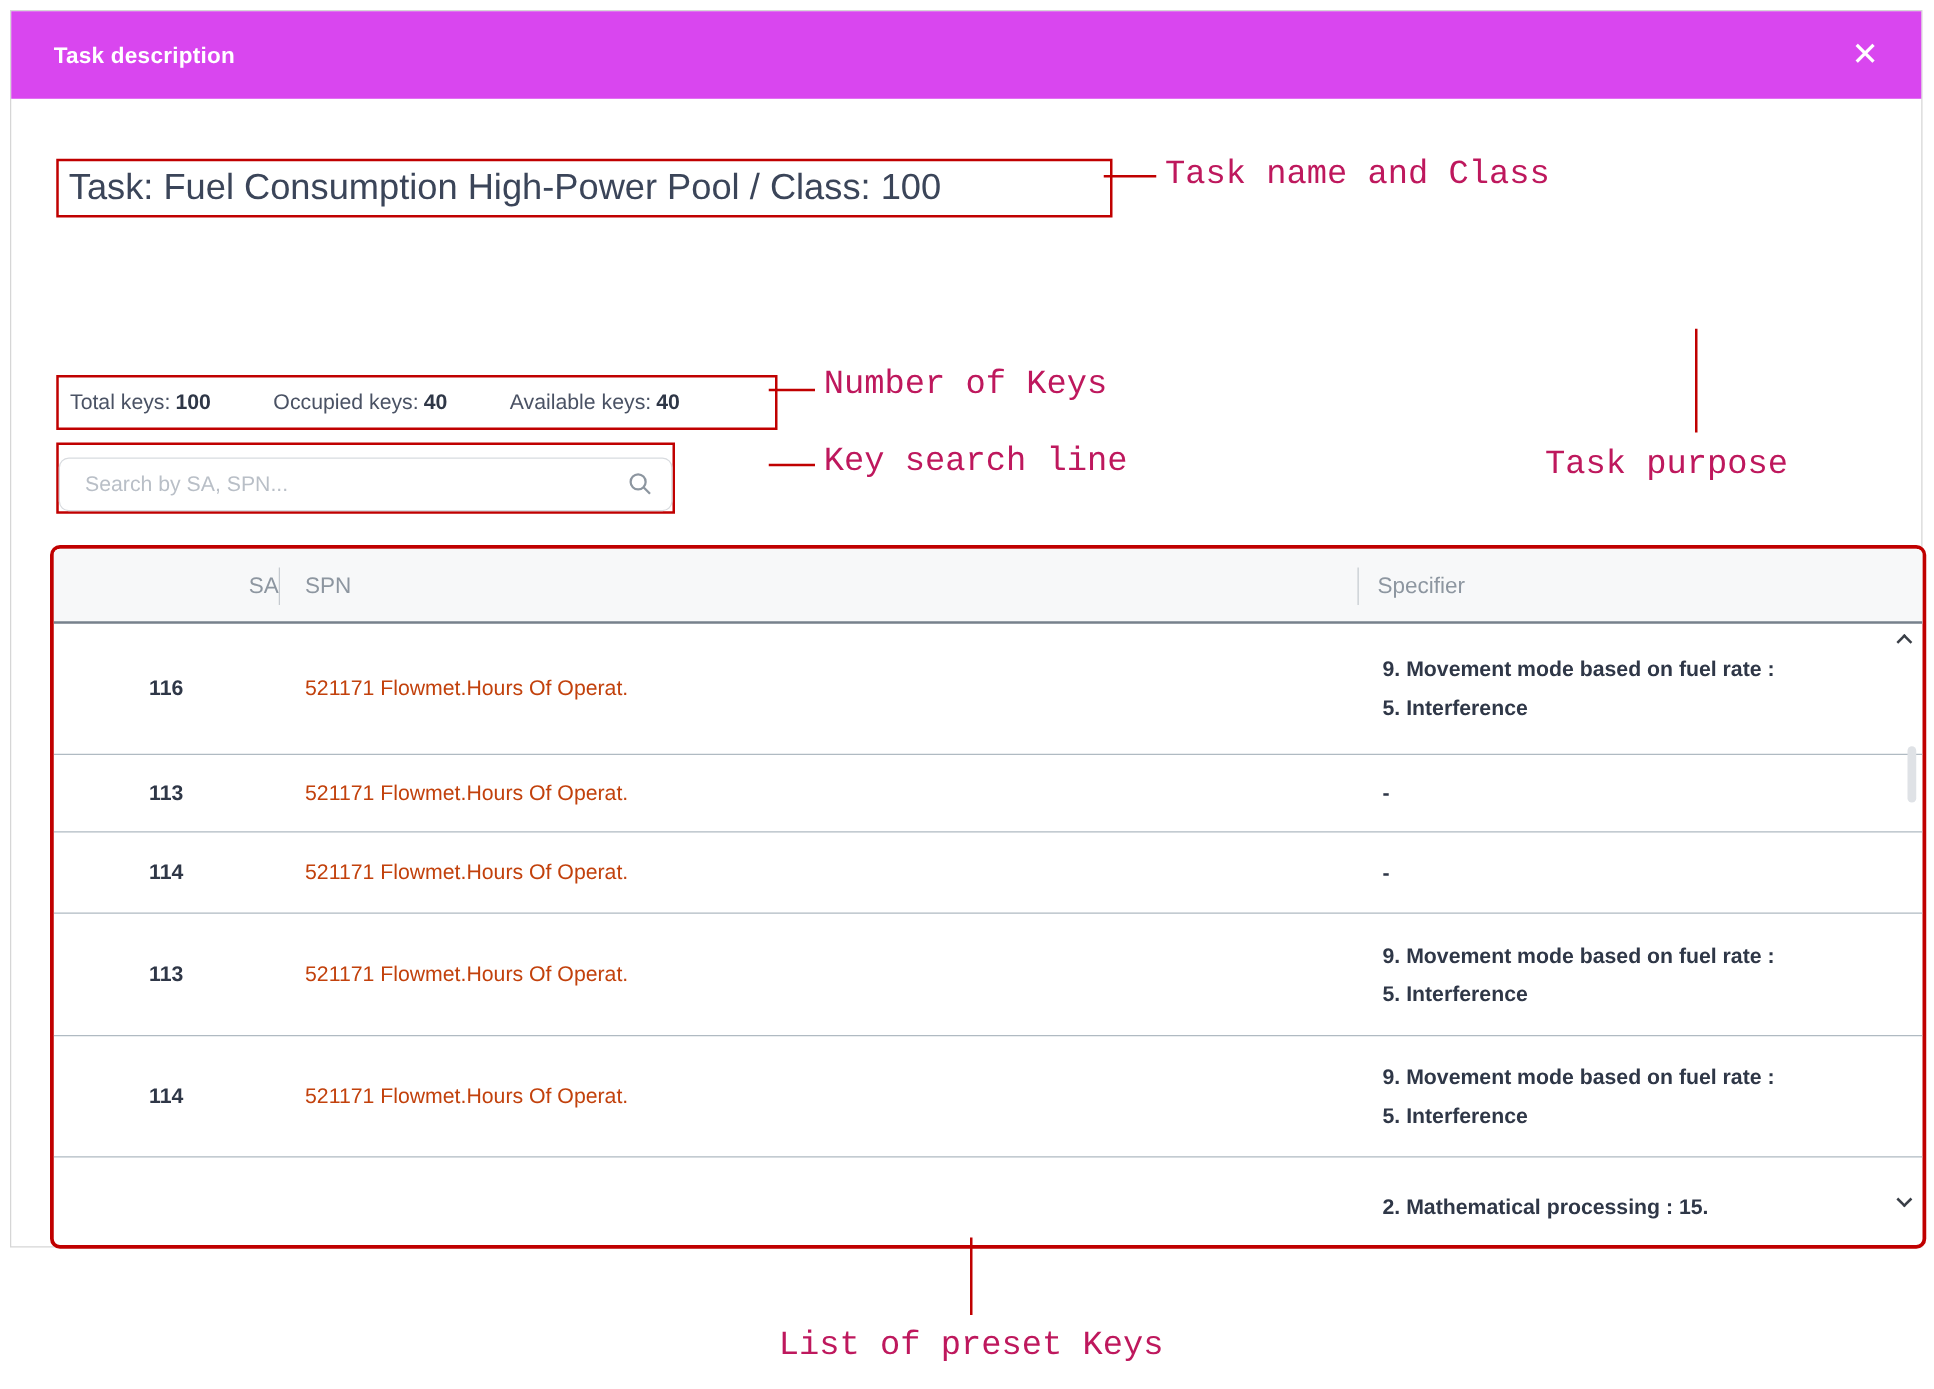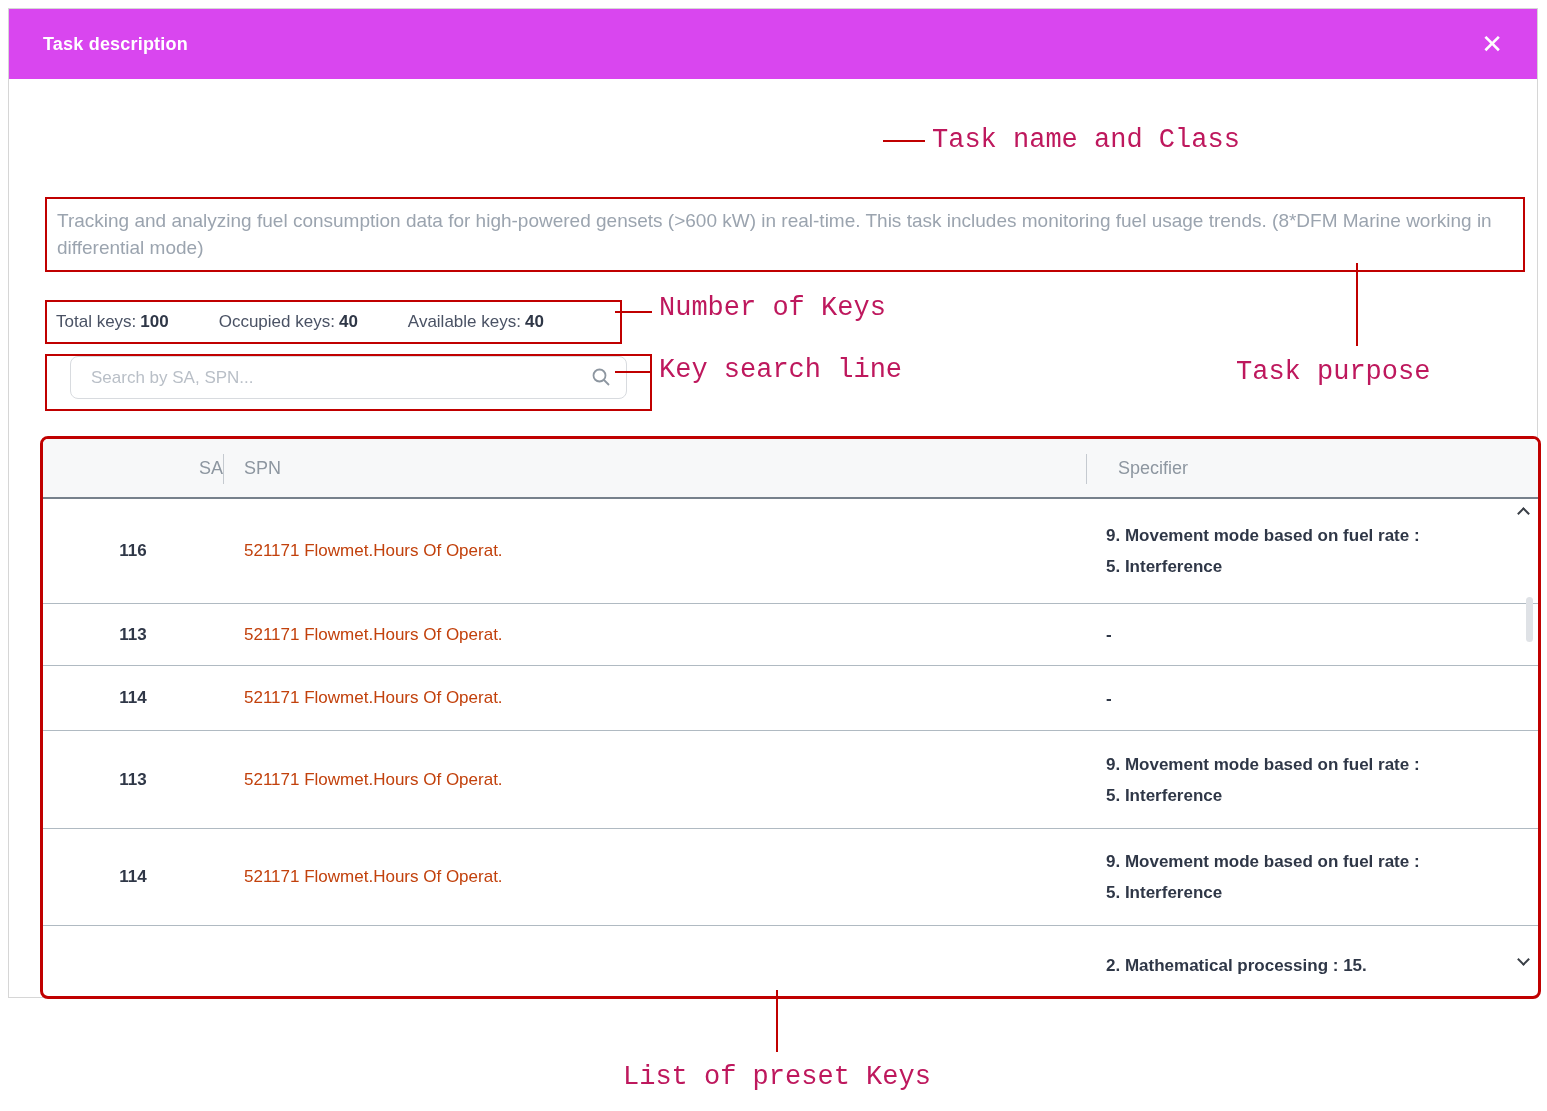--- a/index.html
+++ b/index.html
@@ -27,38 +27,38 @@
             border:2px solid #c00000;padding:8px 10px;}
   .desc-text{color:#9ba4af;font-size:19px;line-height:27px;}
 
   
   .stats-box{position:absolute;left:36px;top:291px;width:577px;height:44px;
              border:2px solid #c00000;display:flex;align-items:center;padding-left:9px;}
   .stat{margin-right:50px;font-size:17px;color:#4a5264;white-space:nowrap;}
   .stat b{color:#2f3747;margin-left:4px;}
 
   
-  .search-red-box{position:absolute;left:36px;top:345px;width:607px;height:57px;
-                  border:2px solid #c00000;display:flex;align-items:flex-start;justify-content:center;}
+  .search-red-box{position:absolute;left:36px;top:345px;width:495px;height:57px;
+                  border:2px solid #c00000;display:flex;align-items:flex-end;justify-content:center;}
   .search-wrap{position:relative;width:557px;height:43px;}
   .search-input{width:100%;height:100%;border:1px solid #d8dbdf;border-radius:8px;
                 padding:0 44px 0 20px;font-size:17px;color:#3b4559;outline:none;
                 font-family:"Liberation Sans",sans-serif;}
   .search-input::placeholder{color:#b9bfc7;}
   .search-icon{position:absolute;right:16px;top:11px;width:20px;height:20px;}
 
   
   .table-red-box{position:absolute;left:31px;top:427px;width:1501px;height:563px;
                  border:3px solid #c00000;border-radius:8px;background:#ffffff;overflow:hidden;}
   .thead{height:60px;background:#f7f8f9;display:flex;align-items:center;
          border-bottom:2px solid #77818c;}
   .th{color:#8d96a0;font-size:18px;position:relative;}
   .th-sa{width:180px;text-align:right;}
   .th-spn{flex:1;padding-left:21px;}
-  .th-spec{width:452px;padding-left:32px;}
+  .th-spec{width:452px;padding-left:16px;}
   .th-spn::before,.th-spec::before{content:"";position:absolute;left:0;top:-4px;
          width:1px;height:30px;background:#c5cad0;}
   .tbody{position:relative;}
   .row{display:flex;align-items:center;border-bottom:1px solid #b0bac2;}
   .row:last-child{border-bottom:none;}
   .cell-sa{width:180px;text-align:center;font-weight:bold;font-size:17px;color:#2f3747;}
   .cell-spn{flex:1;padding-left:21px;font-size:17px;color:#c2410c;}
   .cell-spec{width:452px;padding-left:20px;padding-right:34px;font-size:17px;
              font-weight:600;color:#2f3747;line-height:31px;}
   .r0{height:105px;} .r1{height:62px;} .r2{height:65px;}
@@ -92,24 +92,24 @@
 
 <div class="page">
 
   <div class="modal">
 
     <div class="modal-header">
       <span class="modal-title">Task description</span>
       <span class="close-x">✕</span>
     </div>
 
-
-    <div class="desc-box">
-      <div class="desc-text">Tracking and analyzing fuel consumption data for high-powered gensets (&gt;600 kW) in real-time. This task includes monitoring fuel usage trends. (8*DFM Marine working in differential mode)</div>
-    </div>
+    <div class="task-title-box">
+      <span class="task-title">Task: Fuel Consumption High-Power Pool / Class: 100</span>
+    </div>
+
 
     <div class="stats-box">
       <span class="stat">
         <span>Total keys:</span><b>100</b>
       </span>
       <span class="stat">
         <span>Occupied keys:</span><b>40</b>
       </span>
       <span class="stat">
         <span>Available keys:</span><b>40</b>

